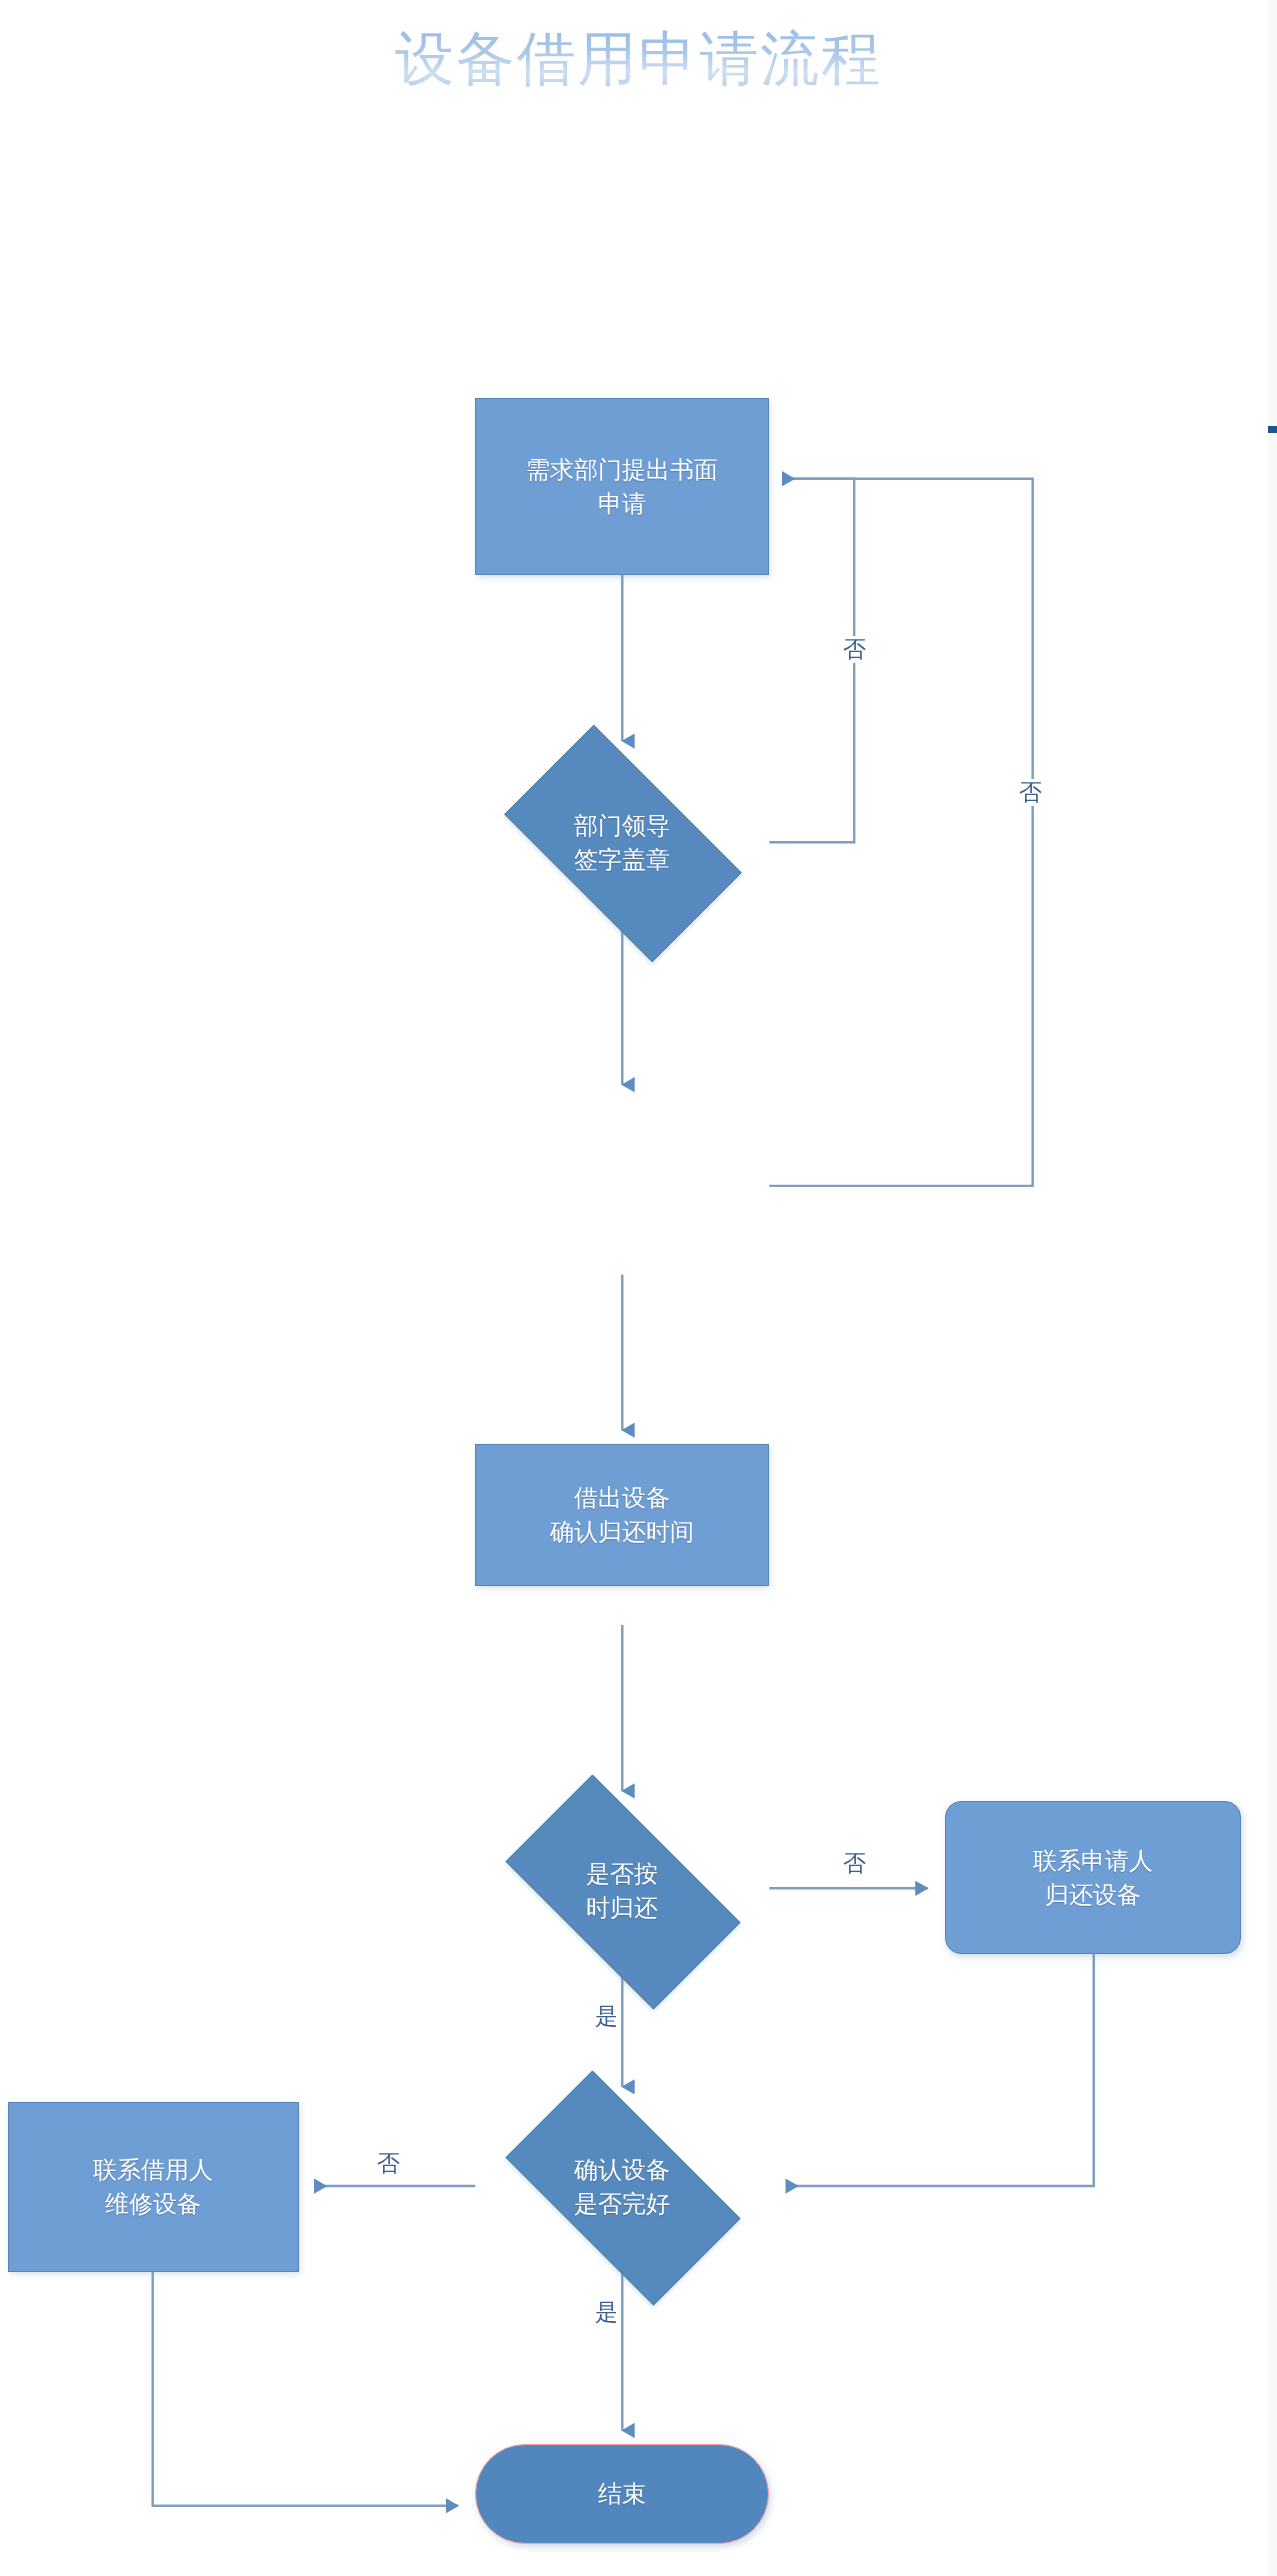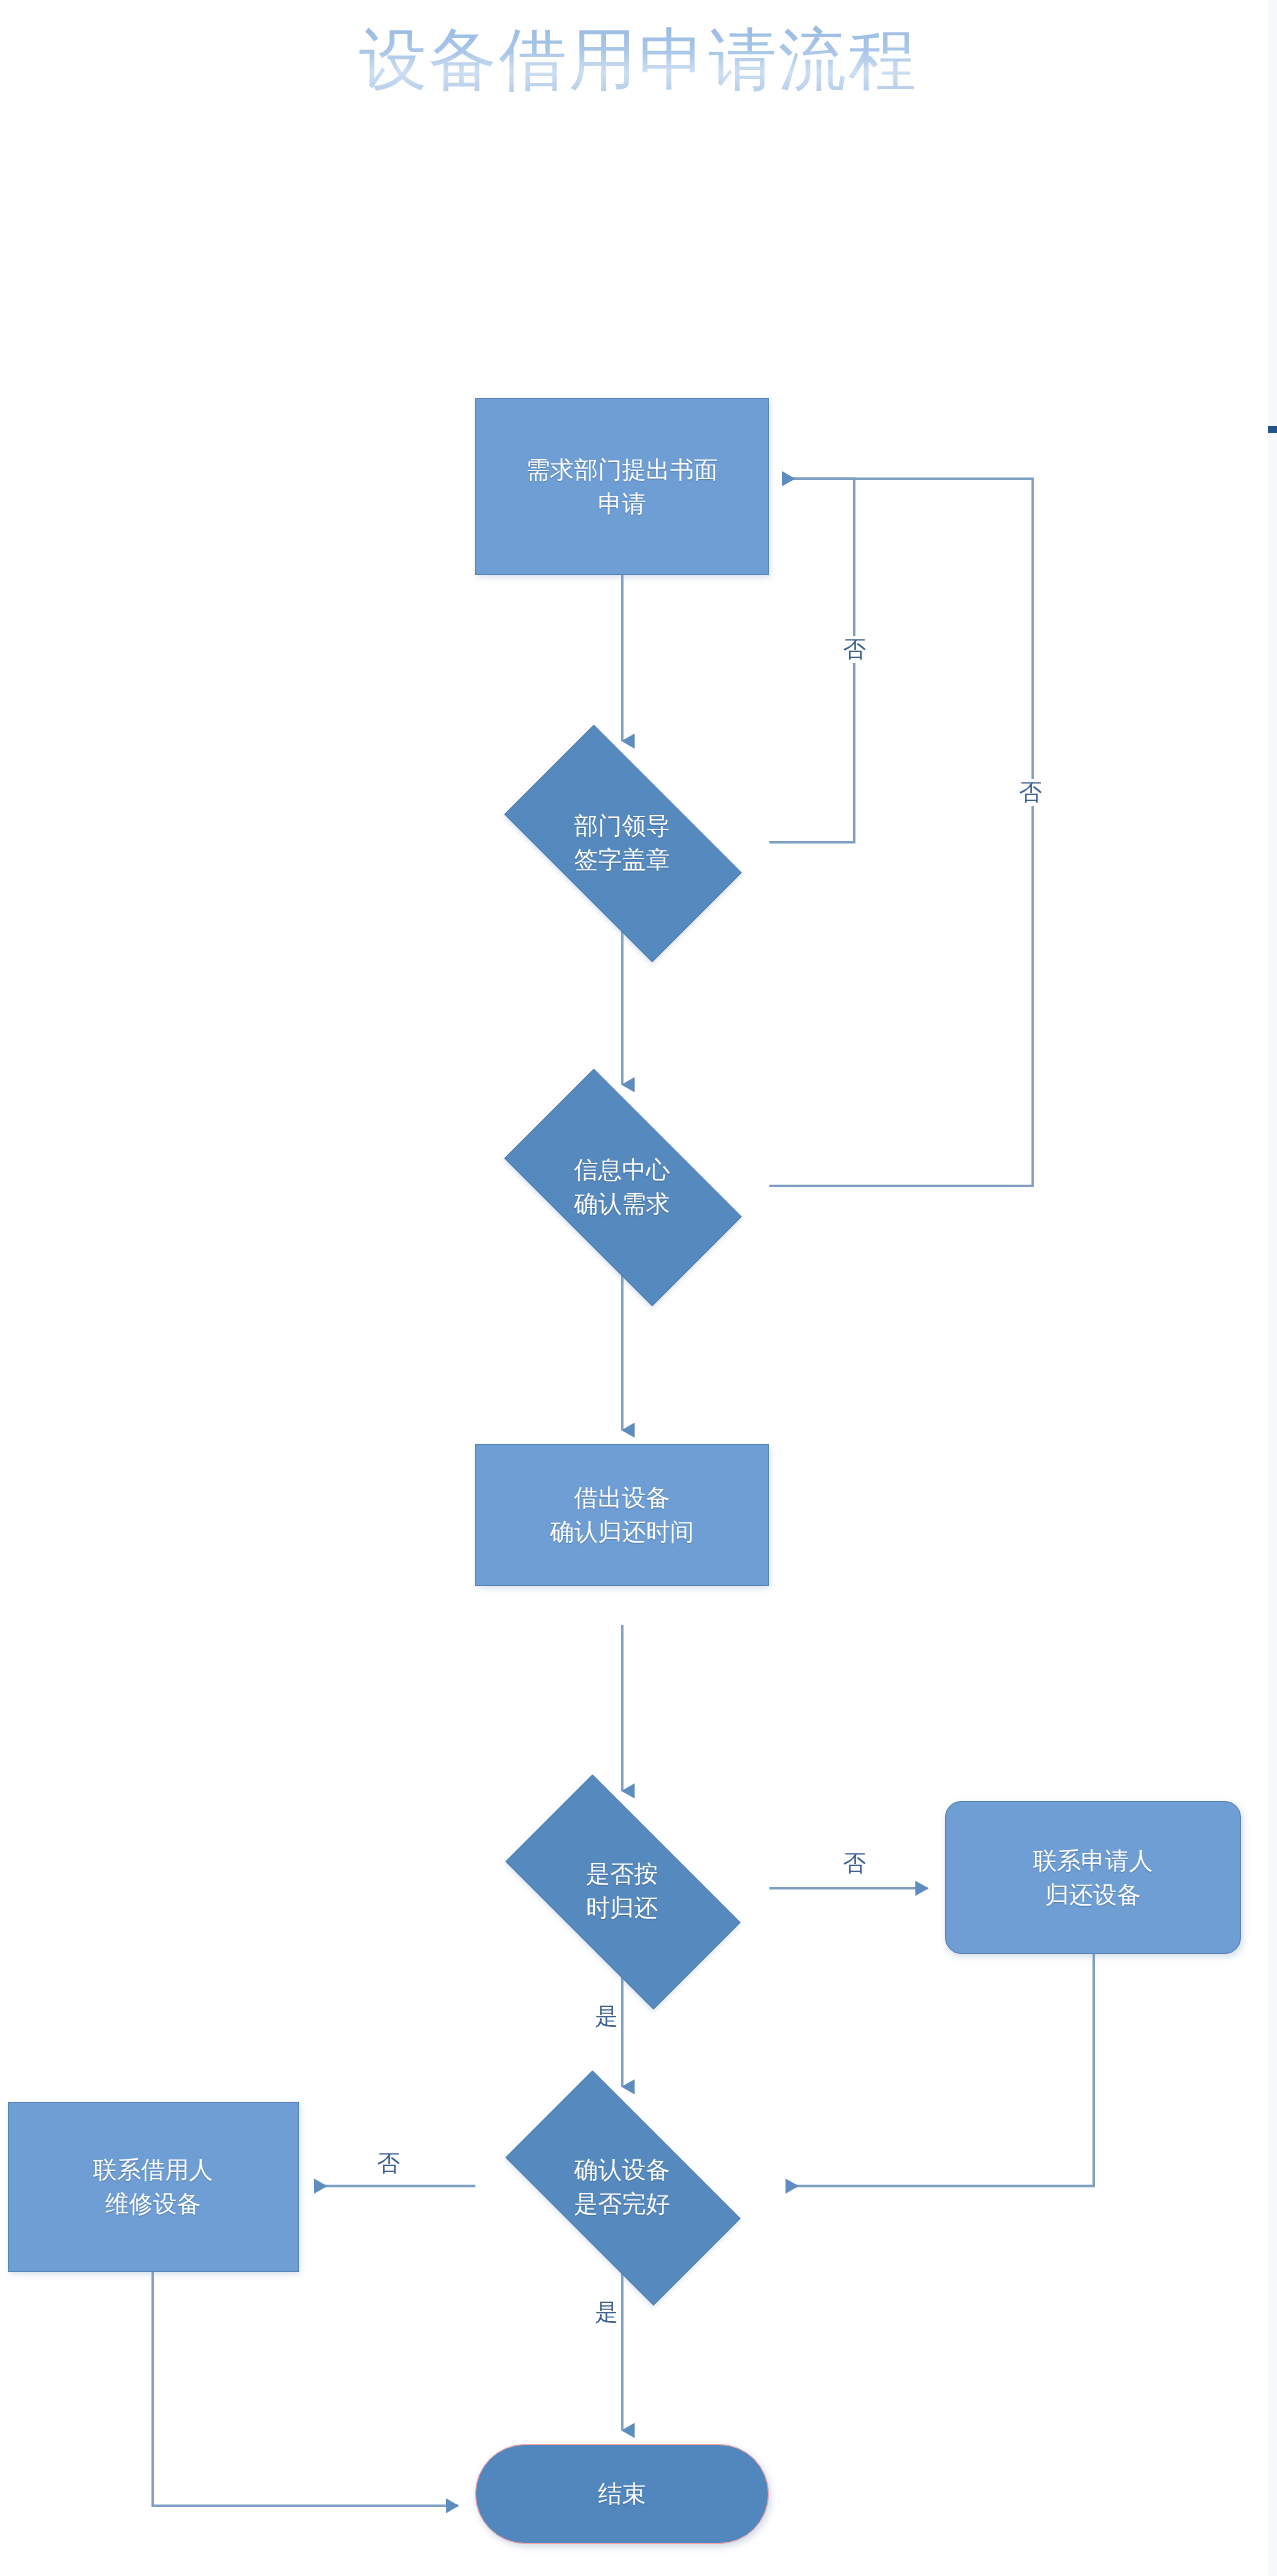--- a/index.html
+++ b/index.html
@@ -17,21 +17,21 @@
     background: #ffffff;
     overflow: hidden;
   }
   
   #title {
     position: absolute;
     left: 0;
     top: 5.7px;
     width: 1277px;
     text-align: center;
-    font-size: 68px;
+    font-size: 59px;
     line-height: 107px;
     letter-spacing: 1.9px;
     font-weight: 400;
     color: #9cbce2;
     background: linear-gradient(180deg, #8fb3de 0%, #a9c6e8 42%, #cddef1 62%, #9dbde3 100%);
     -webkit-background-clip: text;
     background-clip: text;
     -webkit-text-fill-color: transparent;
     white-space: nowrap;
     user-select: none;
@@ -168,25 +168,20 @@
     <span>需求部门提出书面
 申请</span>
   </div>
 
   <div class="node decision" style="left:475px; top:754px; width:294px; height:177px;">
     <span class="dia-shape"></span>
     <span class="dia-label">部门领导
 签字盖章</span>
   </div>
 
-  <div class="node decision" style="left:475px; top:1098px; width:294px; height:177px;">
-    <span class="dia-shape"></span>
-    <span class="dia-label">信息中心
-确认需求</span>
-  </div>
 
   <div class="node process" style="left:475px; top:1444px; width:294px; height:142px;">
     <span>借出设备
 确认归还时间</span>
   </div>
 
   <div class="node decision" style="left:475px; top:1805px; width:294px; height:172px;">
     <span class="dia-shape"></span>
     <span class="dia-label">是否按
 时归还</span>

